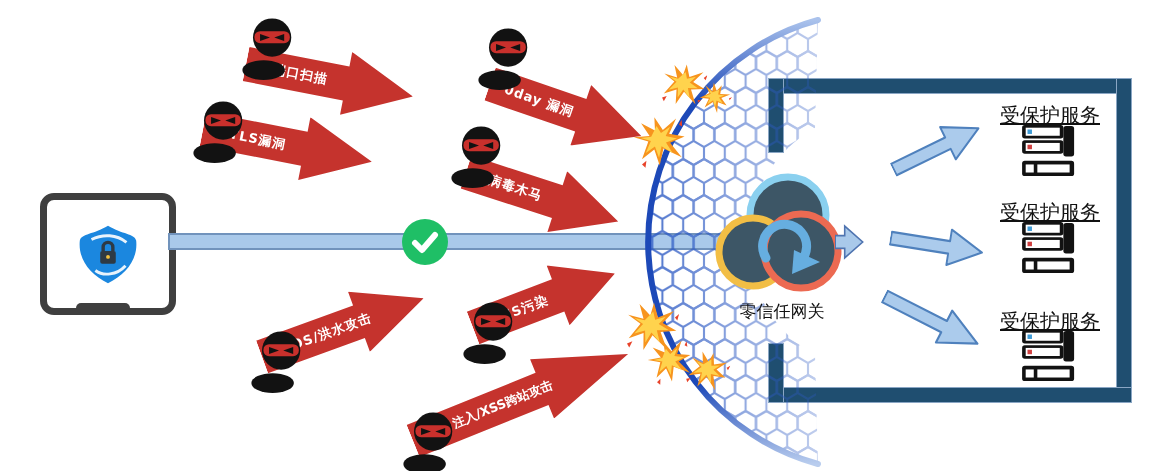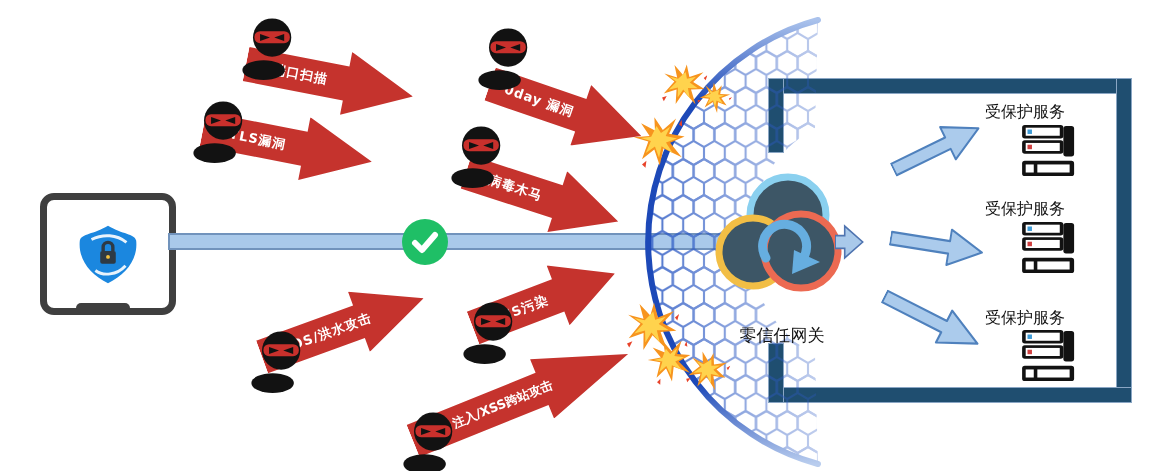--- a/index.html
+++ b/index.html
@@ -39,38 +39,38 @@
   
   .mesh{left:600px;top:0px;width:300px;height:471px;z-index:2;pointer-events:none;}
   .boom{z-index:3;}
   .b1{left:662px;top:62px;width:44px;height:44px;transform:rotate(8deg);}
   .b2{left:634px;top:114px;width:52px;height:52px;transform:rotate(-14deg);}
   .b3{left:700px;top:82px;width:30px;height:30px;transform:rotate(30deg);}
   .b4{left:626px;top:300px;width:52px;height:52px;transform:rotate(5deg);}
   .b5{left:648px;top:338px;width:44px;height:44px;transform:rotate(-20deg);}
   .b6{left:688px;top:350px;width:40px;height:40px;transform:rotate(18deg);}
   .gateway{left:714px;top:172px;width:136px;height:132px;z-index:4;}
-  .gw-label{left:722px;top:300px;width:120px;text-align:center;font-size:17px;color:#111;z-index:4;font-family:"DejaVu Serif",serif;margin-top:24px;}
+  .gw-label{left:722px;top:300px;width:120px;text-align:center;font-size:17px;color:#111;z-index:4;font-family:"DejaVu Serif",serif;}
 
   
   .fr{background:#1f4e70;border:1px solid #8aa6c4;box-sizing:border-box;z-index:1;}
   .fr-top{left:768px;top:78px;width:364px;height:16px;}
   .fr-right{left:1116px;top:78px;width:16px;height:325px;}
   .fr-bottom{left:768px;top:387px;width:364px;height:16px;}
   .fr-left-top{left:768px;top:78px;width:16px;height:75px;}
   .fr-left-bottom{left:768px;top:343px;width:16px;height:60px;}
 
   
   .sarrow{height:40px;z-index:2;transform-origin:0 50%;}
   .sa1{left:893px;top:150px;width:97px;transform:rotate(-26deg);}
   .sa2{left:890px;top:218px;width:95px;transform:rotate(9deg);}
   .sa3{left:884px;top:276px;width:107px;transform:rotate(27deg);}
   .server-icon{width:62px;height:52px;z-index:2;}
   .sv1{left:1018px;top:125px;} .sv2{left:1018px;top:222px;} .sv3{left:1018px;top:330px;}
-  .server-label{width:130px;text-align:left;font-size:16px;color:#111;z-index:2;font-family:"DejaVu Serif",serif;}
+  .server-label{width:130px;text-align:center;font-size:20px;color:#111;z-index:2;font-family:"DejaVu Serif",serif;text-decoration:underline;}
   .sl1{left:985px;top:102px;} .sl2{left:985px;top:199px;} .sl3{left:985px;top:308px;}
 </style>
 </head>
 <body>
 
 <div id="stage">
 
   <svg width="0" height="0" style="position:absolute" aria-hidden="true">
     <defs>
       <symbol id="ninja" viewBox="0 0 90 96">

